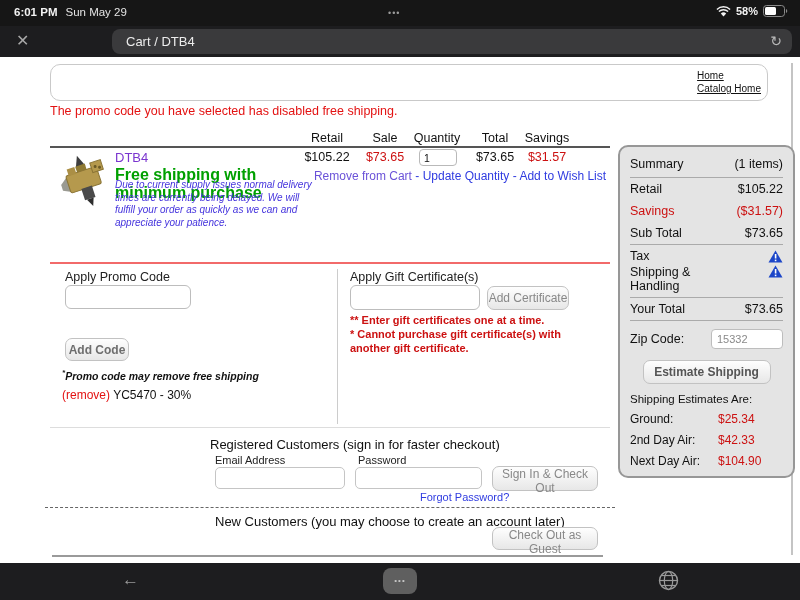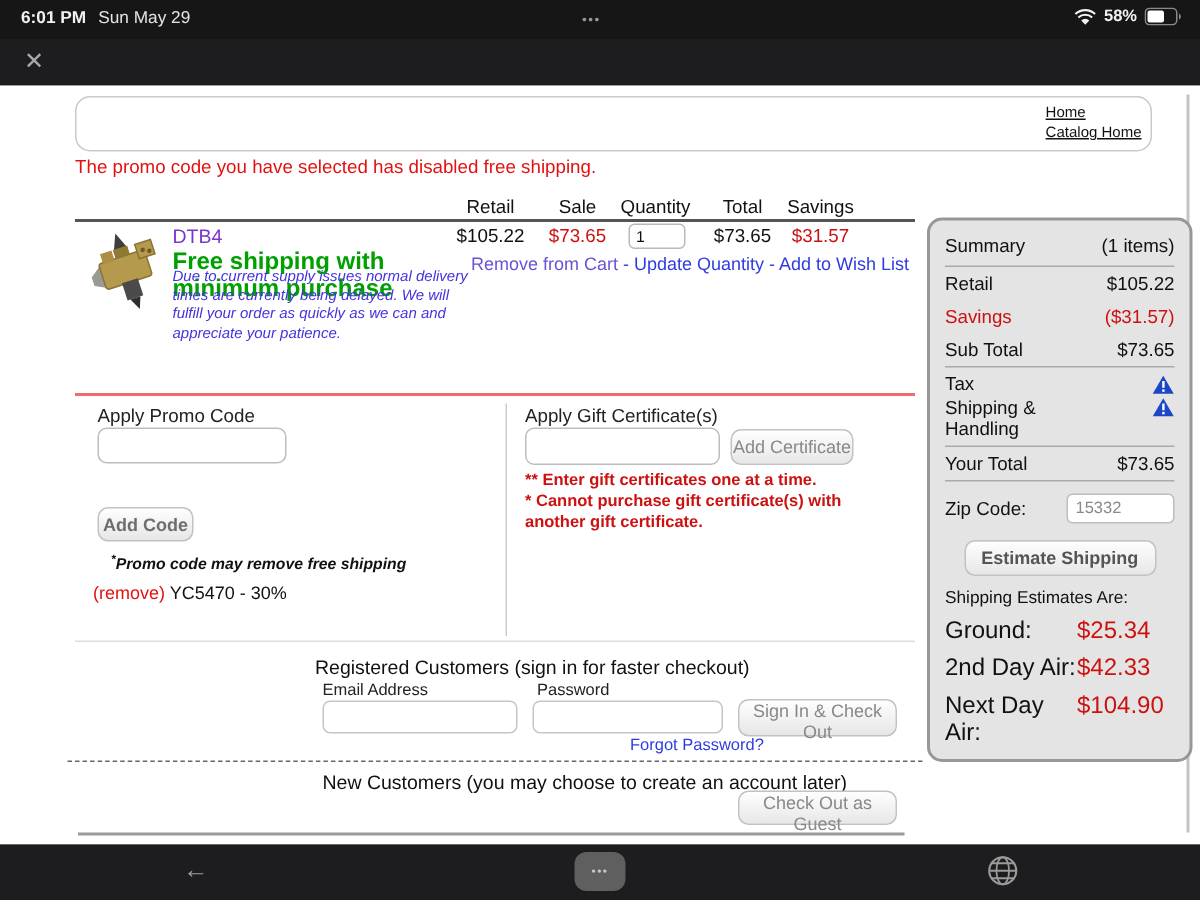--- a/index.html
+++ b/index.html
@@ -49,21 +49,21 @@
   .a-blue { color:#2f3be0; }
   .a-sep { color:#2f3be0; }
 
   .red-hr { position:absolute; left:50px; top:205px; width:560px; height:2px; background:#f26a6a; }
 
   .promo-title { position:absolute; left:65px; top:213px; font-size:12.5px; color:#222; }
   .promo-input { position:absolute; left:65px; top:228px; width:126px; height:24px; border:1px solid #bdbdbd; border-radius:6px; }
   .btn { background:linear-gradient(#fefefe,#e7e7e7); border:1px solid #c2c2c2; border-radius:7px; color:#888; font-size:12px; font-family:"Liberation Sans",sans-serif; cursor:pointer; }
   .btn-bold { font-weight:bold; color:#6e6e6e; }
   .addcode-btn { position:absolute; left:65px; top:281px; width:64px; height:23px; }
-  .promo-note { position:absolute; left:62px; top:311px; font-size:10.5px; font-weight:bold; font-style:italic; color:#111;margin-left:12px; }
+  .promo-note { position:absolute; left:62px; top:311px; font-size:10.5px; font-weight:bold; font-style:italic; color:#111; }
   .promo-note sup { font-size:8px; }
   .promo-applied { position:absolute; left:62px; top:331px; font-size:12px; color:#111; }
   .promo-applied a { color:#e31212; text-decoration:none; cursor:pointer; }
 
   .vdivider { position:absolute; left:337px; top:212px; width:1px; height:155px; background:#ccc; }
 
   .gift-title { position:absolute; left:350px; top:213px; font-size:12.5px; color:#222; }
   .gift-input { position:absolute; left:350px; top:228px; width:130px; height:25px; border:1px solid #bdbdbd; border-radius:6px; }
   .addcert-btn { position:absolute; left:487px; top:229px; width:82px; height:24px; }
   .gift-warn { position:absolute; left:350px; top:256px; width:235px; font-size:11px; font-weight:bold; color:#cc1111; line-height:14px; }
@@ -87,21 +87,21 @@
   .sum-row { display:flex; justify-content:space-between; align-items:center; padding:4px 0; }
   .sum-hdr { border-bottom:1px solid #aaa; padding-bottom:6px; }
   .sum-sub { border-bottom:1px solid #aaa; }
   .sum-ship .lab { line-height:14px; }
   .sum-total { border-top:1px solid #aaa; border-bottom:1px solid #aaa; }
   .warn-ico { width:15px; height:13px; }
   .zip-row { display:flex; justify-content:space-between; align-items:center; padding:8px 0 4px 0; }
   .zip-input { width:72px; height:20px; border:1px solid #bdbdbd; border-radius:4px; font-size:11px; color:#8a8a8a; padding-left:5px; }
   .est-btn { display:block; margin:7px auto 2px auto; width:128px; height:24px; font-weight:bold; color:#555; }
   .est-title { text-align:left; font-size:11.5px; margin-top:9px; }
-  .est-row { display:flex; padding:7px 0 0 0; font-size:16px; }
+  .est-row { display:flex; padding:7px 0 0 0; font-size:12px; }
   .est-row .lab { width:88px; }
   .est-row .val { color:#cc1111; }
 
   
   .bottom-bar { position:absolute; left:0; top:563px; width:800px; height:37px; background:#1d1d1f; }
   .bb-back { position:absolute; left:122px; top:7px; color:#9a9a9a; font-size:17px; cursor:default; }
   .bb-pill { position:absolute; left:383px; top:5px; width:34px; height:26px; background:#5f5f5f; border-radius:8px; color:#c6c6c6; font-size:8px; text-align:center; line-height:26px; letter-spacing:1px; }
   .bb-globe { position:absolute; left:658px; top:7px; }
 </style>
 </head>
@@ -124,20 +124,24 @@
       <svg width="25" height="12" viewBox="0 0 25 12">
         <rect x="0.5" y="0.5" width="21" height="11" rx="3" fill="none" stroke="#8a8a8a"></rect>
         <rect x="2" y="2" width="11" height="8" rx="1.5" fill="#ffffff"></rect>
         <path d="M23 4 v4 a2.2 2.2 0 0 0 0 -4" fill="#8a8a8a"></path>
       </svg>
     </div>
   </div>
 
   <div class="nav-bar">
     <span class="nav-close">✕</span>
+    <div class="nav-pill">
+      <span class="nav-title">Cart / DTB4</span>
+      <span class="nav-reload">↻</span>
+    </div>
   </div>
 
   <div class="content">
     <div class="vscroll"></div>
 
     <div class="top-box">
       <div class="top-links">
         <a>Home</a>
         <a>Catalog Home</a>
       </div>

